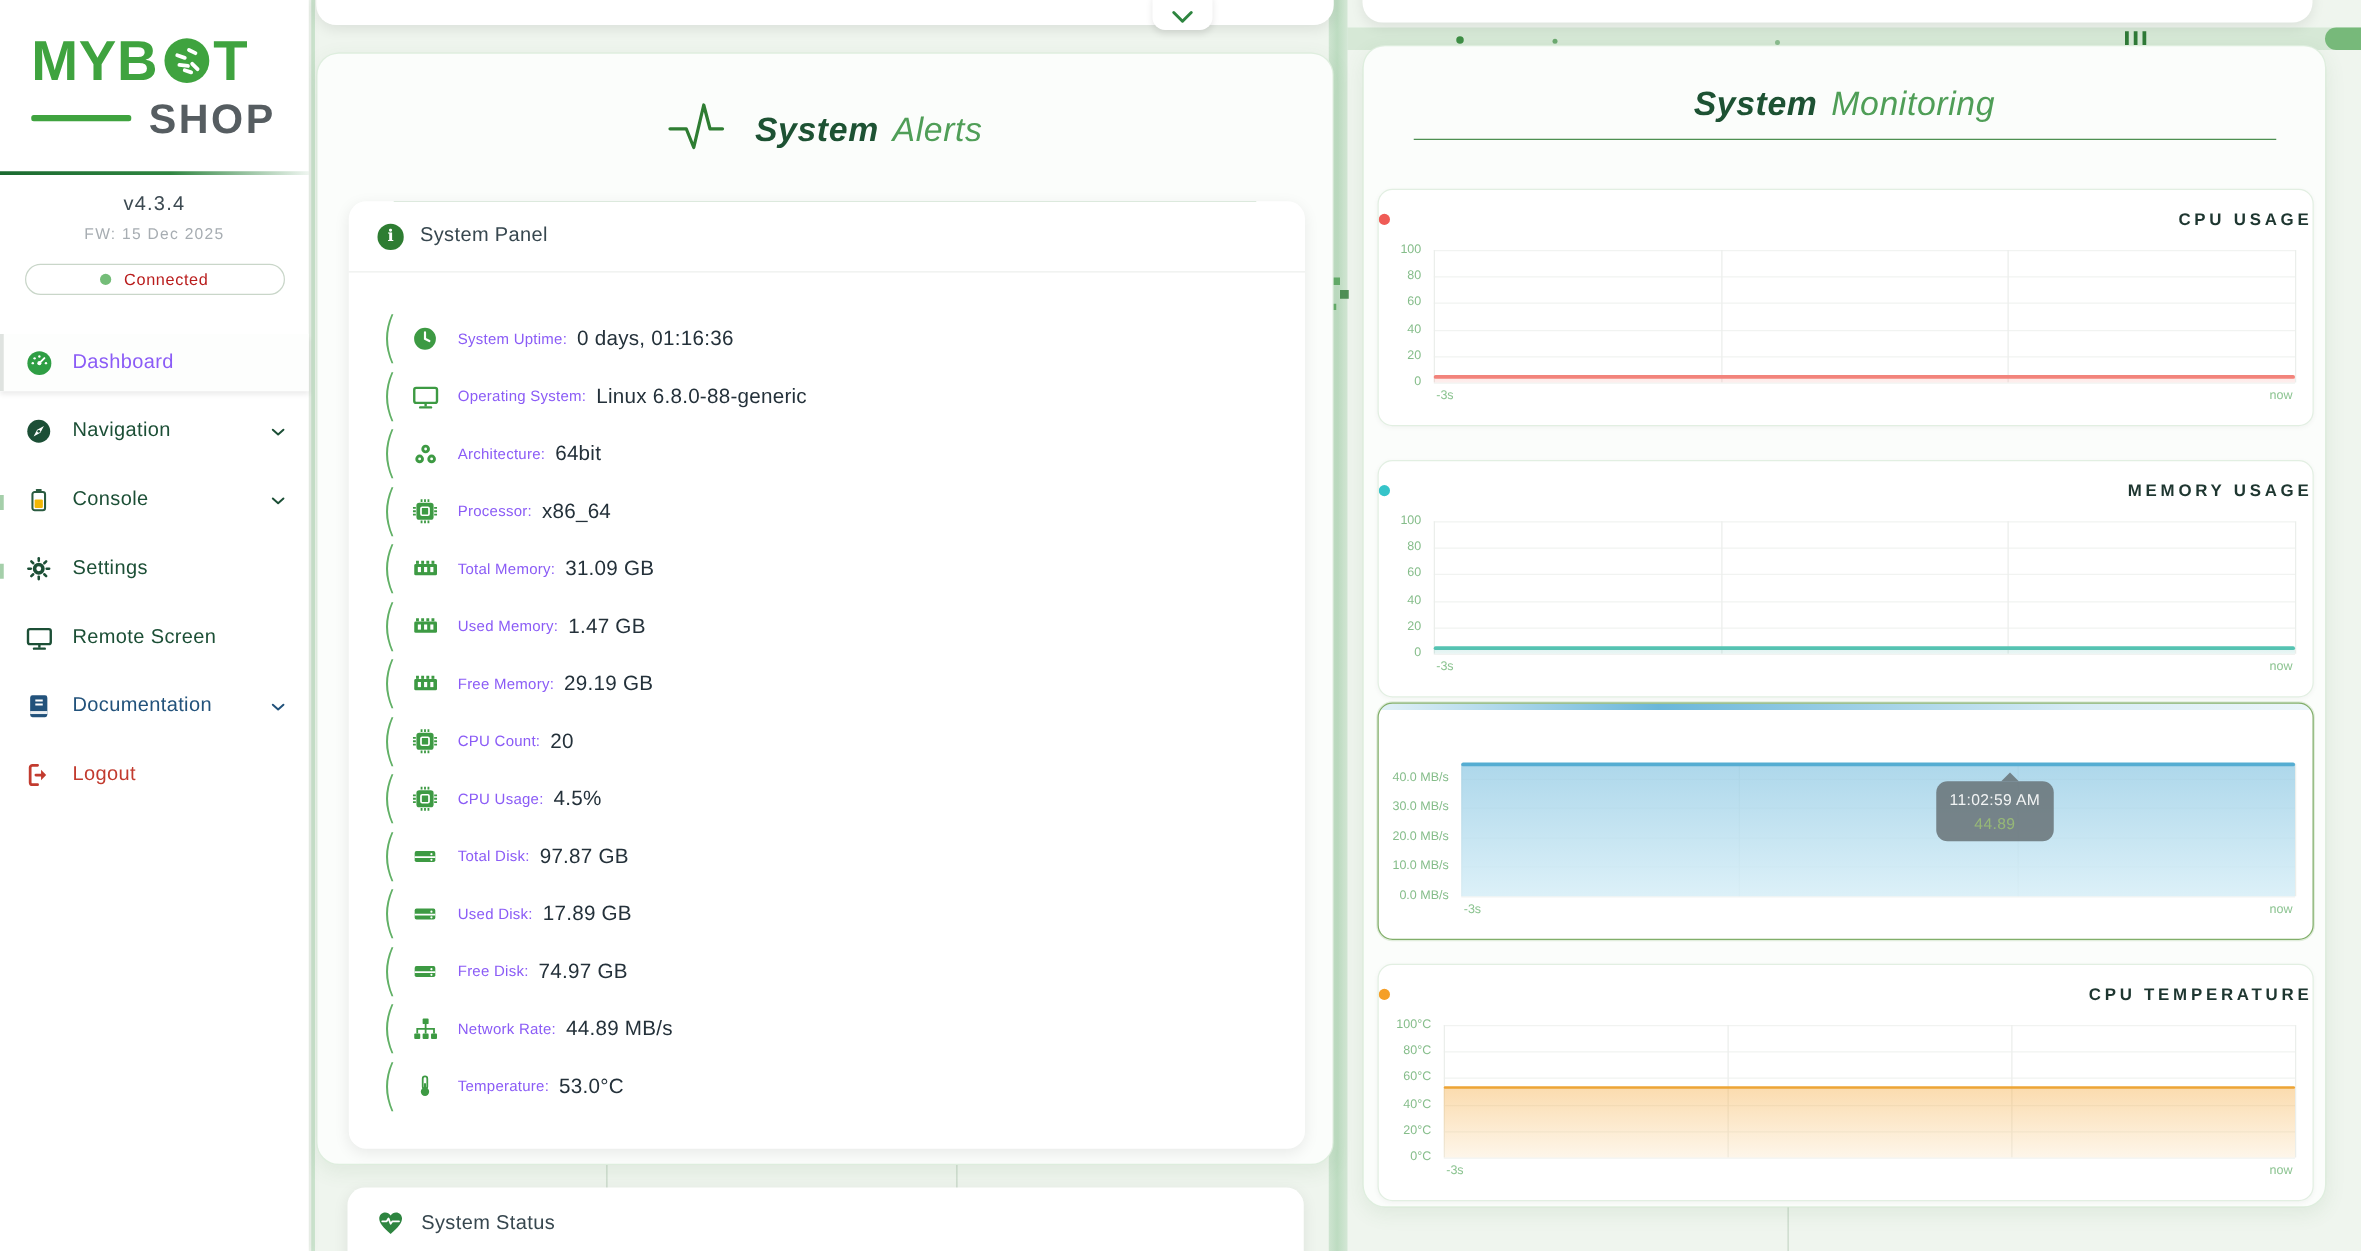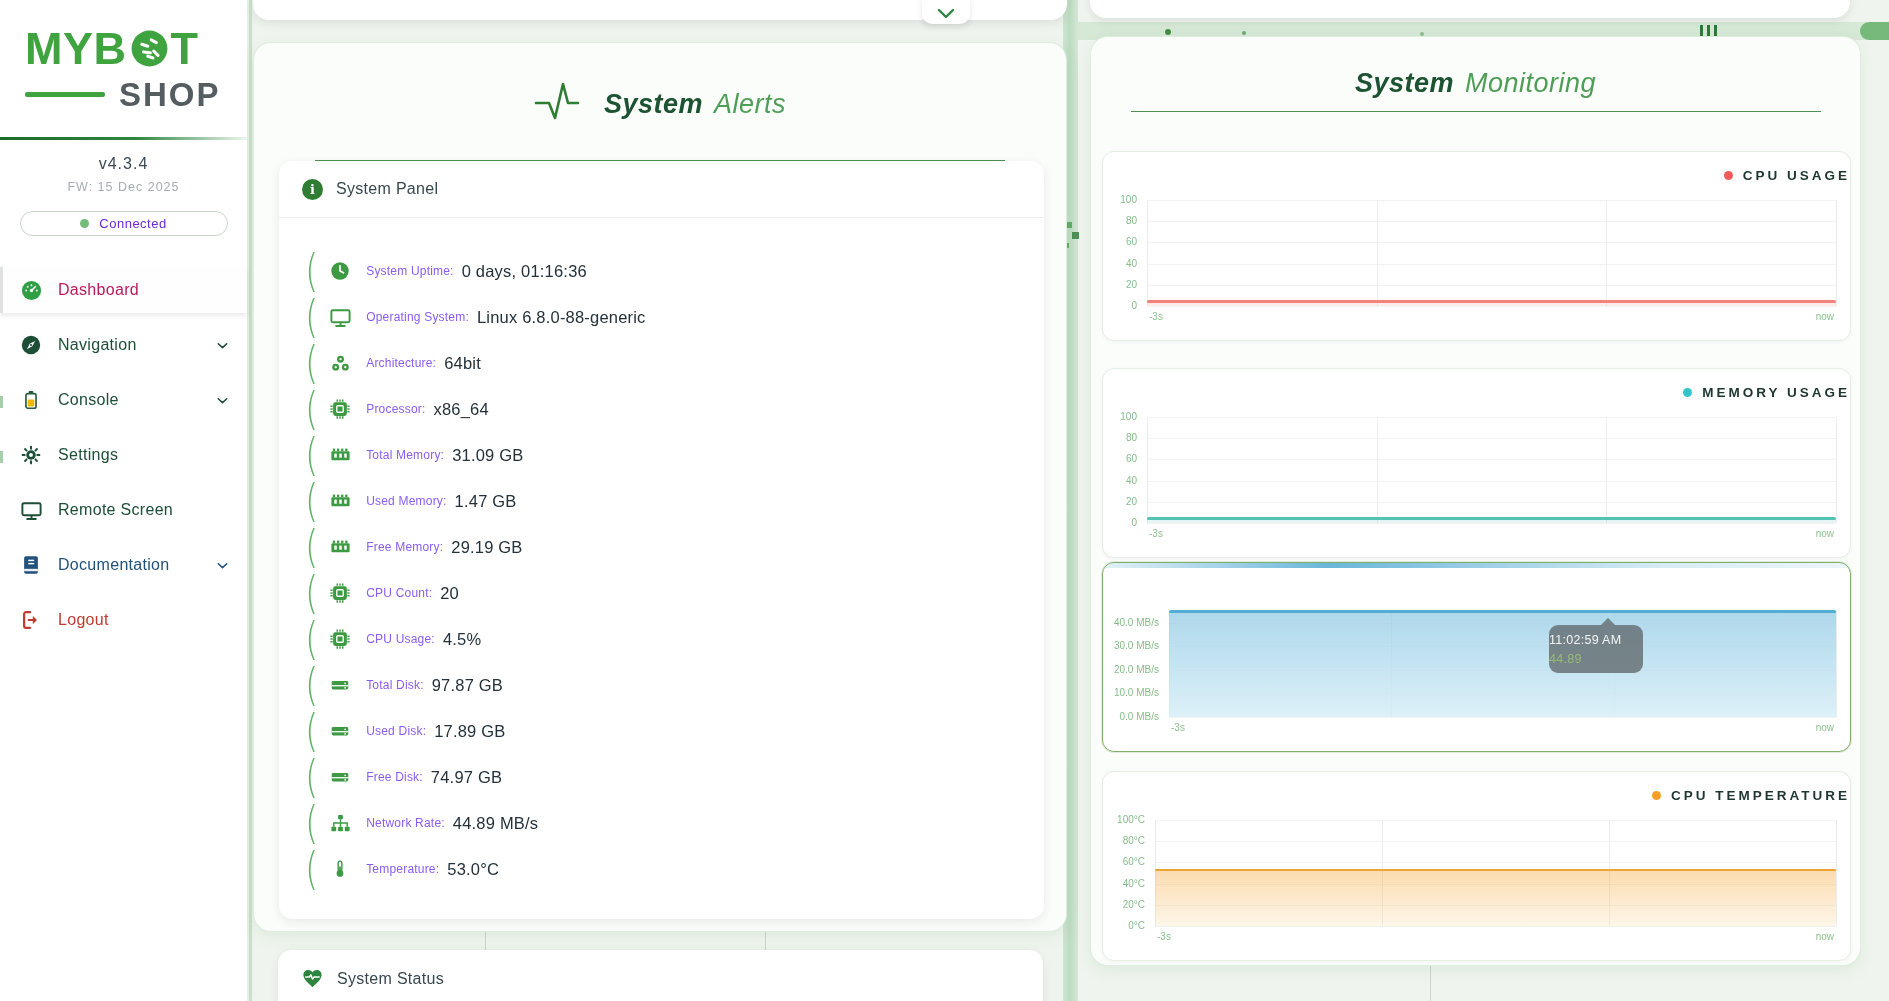--- a/index.html
+++ b/index.html
@@ -28,27 +28,27 @@
   .logo-bottom { display:flex; align-items:center; margin-top:7px; }
   .logo-line { width:80px; height:5px; background:#3fa33f; border-radius:2px; margin-right:14px; }
   .logo-shop { font-size:33px; font-weight:700; color:#565d61; letter-spacing:2px; line-height:1; }
   .side-divider { margin-top:26px; height:3px;
     background:linear-gradient(90deg,#1b6a30 0%, #2e8540 55%, rgba(46,133,64,0.08) 100%); }
   .version { text-align:center; margin-top:15px; font-size:16px; color:#3d4a52; letter-spacing:1px; }
   .firmware { text-align:center; margin-top:7px; font-size:12.5px; color:#a7adb2; letter-spacing:1px; }
   .conn-pill { margin:17px auto 0; width:208px; height:25px; border:1px solid #c9d6c9; border-radius:14px;
     display:flex; align-items:center; justify-content:center; gap:10px; background:#fff; }
   .conn-dot { width:9px; height:9px; border-radius:50%; background:#74bd78; }
-  .conn-label { font-size:13px; color:#6d28d9; letter-spacing:0.5px; }
+  .conn-label { font-size:13px; color:#b91c1c; letter-spacing:0.5px; }
   .nav { position:absolute; left:0; top:267px; width:247px; }
   .nav-item { display:flex; align-items:center; height:46px; margin-bottom:9px; padding:0 16px 0 19px; cursor:pointer; }
   .nav-item.active { background:#fdfefd; box-shadow:0 3px 4px rgba(0,0,0,0.08), inset 3px 0 0 #dfe3e0; }
   .nav-icon { width:24px; height:24px; margin-right:15px; display:flex; align-items:center; justify-content:center; flex:0 0 24px; }
   .nav-label { font-size:16px; color:#1c4f36; letter-spacing:0.3px; font-weight:500; }
-  .nav-item.active .nav-label { color:#be185d; }
+  .nav-item.active .nav-label { color:#8b5cf6; }
   .nav-item.tone-blue .nav-label { color:#22527b; }
   .nav-item.tone-red .nav-label { color:#c23b2f; }
   .nav-chevron { margin-left:auto; color:#1c4f36; display:flex; }
   .tone-blue .nav-chevron { color:#22527b; }
   .side-mark { position:absolute; left:0; width:3px; height:12px; background:rgba(76,160,85,0.5); z-index:6; }
 
   
   .big-card { position:absolute; background:#fbfdfb; border:1px solid rgba(186,219,186,0.45);
     border-radius:18px; box-shadow:0 5px 16px rgba(70,120,70,0.09); z-index:2; }
   .partial-card { position:absolute; background:#fff; border-radius:16px;
@@ -85,32 +85,32 @@
 
   
   .monitor-card { left:1090px; top:36px; width:771px; height:930px; }
   .monitor-card .card-header { padding-top:31px; }
   .monitor-card .header-rule { margin-top:12px; }
   .chart-card { position:absolute; left:11px; width:749px; height:190px; background:#fff;
     border:1px solid #e2efe2; border-radius:12px; box-shadow:0 1px 4px rgba(0,0,0,0.04); overflow:hidden; cursor:crosshair; }
   .chart-card.selected { border:1.5px solid #81ae6a; box-shadow:0 0 0 1px rgba(130,180,110,0.22); }
   .chart-topstrip { position:absolute; top:0; left:0; right:0; height:5px;
     background:linear-gradient(90deg, rgba(140,200,225,0.25), rgba(80,170,210,0.85) 30%, rgba(140,200,225,0.35) 75%, rgba(160,210,230,0.2)); }
-  .chart-title { display:flex; align-items:center; justify-content:flex-end; gap:10px; padding-top:16px; }
+  .chart-title { display:flex; align-items:center; justify-content:space-between; gap:10px; padding-top:16px; }
   .legend-dot { width:9px; height:9px; border-radius:50%; }
   .chart-title-label { font-size:13.5px; letter-spacing:3px; color:#1e3630; font-weight:600; }
   .plot { position:absolute; top:48px; right:14px; height:106px; }
   .gl-h { position:absolute; left:0; right:0; height:1px; background:#f1f3f1; }
   .gl-v { position:absolute; top:0; bottom:0; width:1px; background:#ebeeeb; }
   .series-fill { position:absolute; left:0; right:0; bottom:0; }
   .series-line { position:absolute; left:0; right:0; height:2.5px; border-radius:2px; }
   .ylabel { position:absolute; font-size:10px; color:#85bd8a; text-align:right; }
   .xlabel { position:absolute; font-size:10px; color:#8bc390; }
   .chart-tooltip { position:absolute; left:64%; transform:translateX(-50%); top:14px; width:94px; height:48px;
-    background:rgba(100,110,114,0.82); border-radius:9px; color:#f2f4f4; font-size:12.5px; text-align:left;
+    background:rgba(100,110,114,0.82); border-radius:9px; color:#f2f4f4; font-size:12.5px; text-align:center;
     padding-top:8px; letter-spacing:0.3px; z-index:4; }
   .chart-tooltip .arrow { position:absolute; top:-7px; left:55%; width:0; height:0;
     border-left:7px solid transparent; border-right:7px solid transparent; border-bottom:7px solid rgba(100,110,114,0.82); }
   .tooltip-value { color:#a5cf6f; opacity:0.7; margin-top:5px; font-size:12.5px; }
 </style>
 </head>
 <body>
 
 <div class="page">
 

